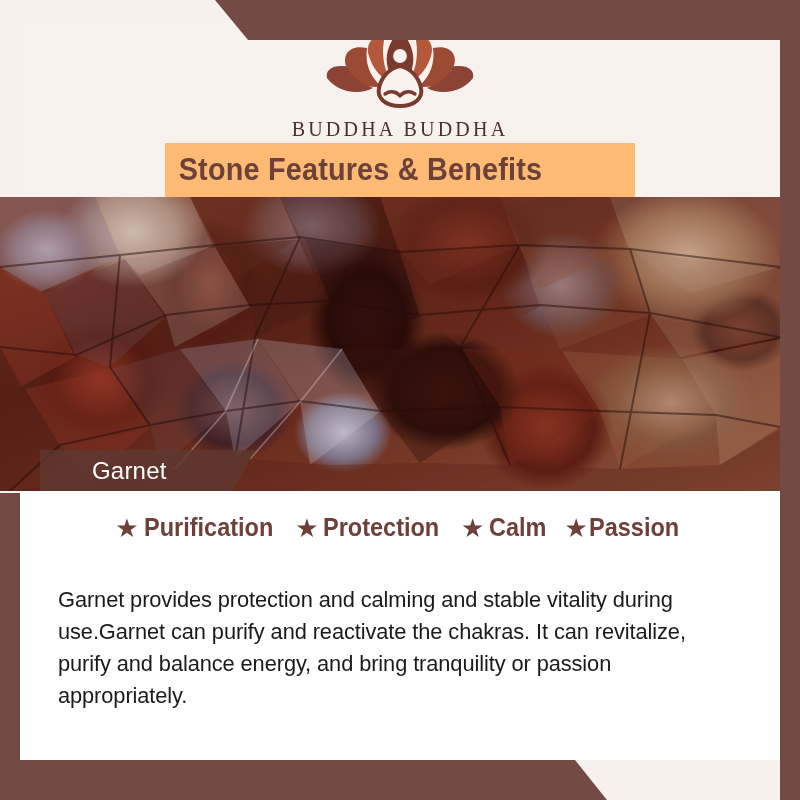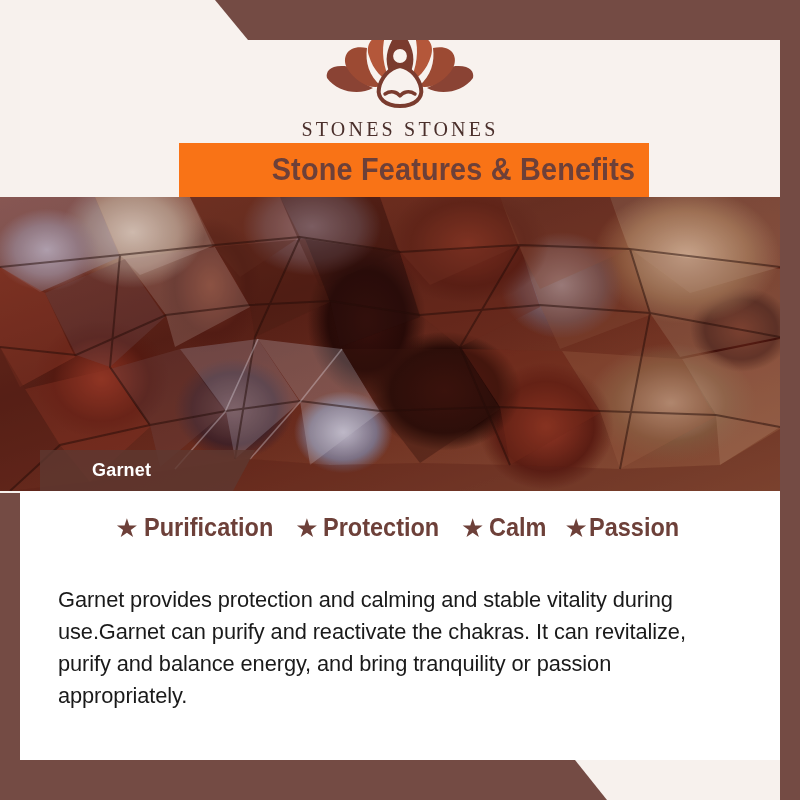--- a/index.html
+++ b/index.html
@@ -84,26 +84,26 @@
     font-family: "Liberation Serif", serif;
     font-size: 20px;
     letter-spacing: 3.2px;
     color: #4a2f2b;
     font-weight: 400;
   }
 
   
   .title-banner {
     position: absolute;
-    left: 179px; top: 143px;
+    left: 165px; top: 143px;
     width: 470px; height: 54px;
-    background: #f97316;
+    background: #fdba74;
     display: flex;
     align-items: center;
-    justify-content: flex-end;
+    justify-content: flex-start;
     z-index: 5;
   }
   .title-text {
     font-family: "Liberation Sans Narrow", "Liberation Sans", sans-serif;
     font-size: 31px;
     font-weight: bold;
     color: #6d4039;
     letter-spacing: 0.2px;
     transform: scaleX(0.93);
   }
@@ -151,22 +151,22 @@
     left: 40px; top: 450px;
     width: 215px; height: 41px;
     background: rgba(94,56,49,0.80);
     clip-path: polygon(0 0, 215px 0, 193px 41px, 0 41px);
     display: flex;
     align-items: center;
     z-index: 5;
   }
   .stone-tag-text {
     color: #ffffff;
-    font-size: 18px;
-    font-weight: bold;
+    font-size: 24px;
+    font-weight: normal;
     padding-left: 52px;
     letter-spacing: 0.2px;
   }
 
   
   .content {
     position: absolute;
     left: 20px; top: 491px;
     width: 760px; height: 269px;
     background: #ffffff;
@@ -248,21 +248,21 @@
 
         <path d="M85 6 C76 18 70 30 72 42 C74 54 80 60 85 64 C90 60 96 54 98 42 C100 30 94 18 85 6 Z" fill="#7a3b2e"></path>
 
         <circle cx="85" cy="34" r="8.5" fill="#f8f2ee" stroke="#7a3b2e" stroke-width="3.2"></circle>
 
         <path d="M85 44 C74 46 66 56 64 66 C62 76 70 84 85 84 C100 84 108 76 106 66 C104 56 96 46 85 44 Z" fill="#f8f2ee" stroke="#7a3b2e" stroke-width="4"></path>
 
         <path d="M70 72 C76 68 82 70 85 74 C88 70 94 68 100 72" stroke="#7a3b2e" stroke-width="3.4" fill="none"></path>
       </g>
     </svg>
-    <span class="logo-wordmark">STONES STONES</span>
+    <span class="logo-wordmark">BUDDHA BUDDHA</span>
   </div>
 
   <div class="title-banner">
     <span class="title-text">Stone Features &amp; Benefits</span>
   </div>
 
   <div class="hero">
     <div class="hero-img"></div>
     <svg class="hero-facets" viewBox="0 0 780 294" preserveAspectRatio="none" aria-hidden="true">
       <g opacity="0.78">

